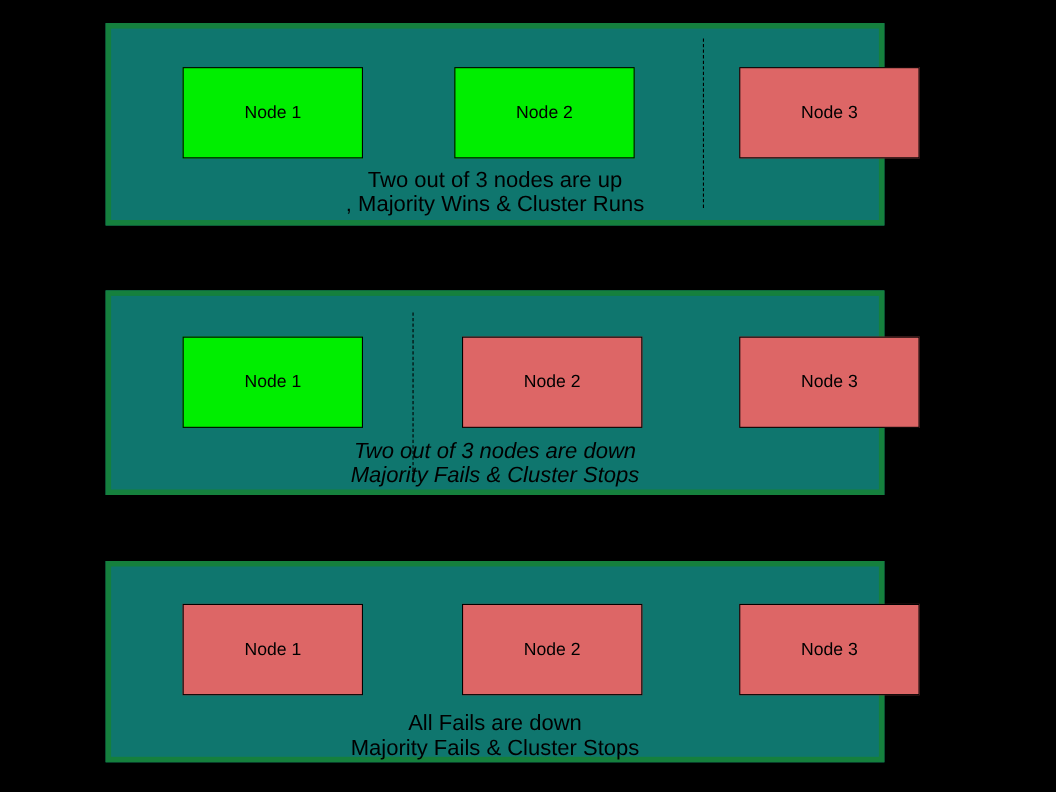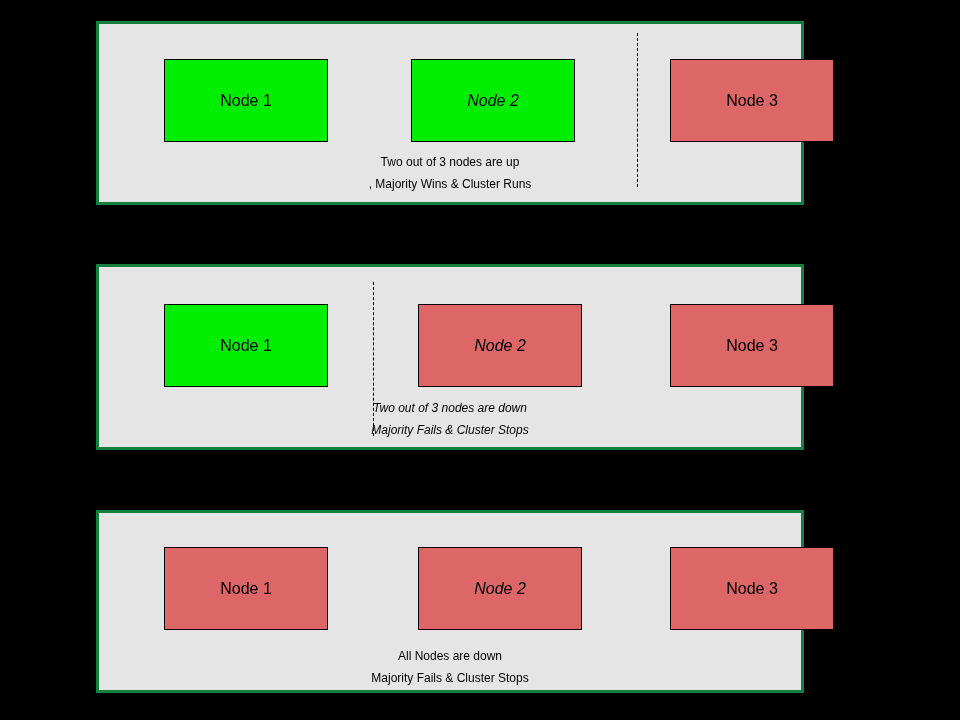--- a/index.html
+++ b/index.html
@@ -7,22 +7,22 @@
     width: 960px; height: 720px;
     position: relative;
     background: #000000;
     font-family: "Liberation Sans", sans-serif;
     overflow: hidden;
   }
   .panel {
     position: absolute;
     left: 96px;
     width: 708px;
-    background: #e5e5e5;
-    border: 3px solid #15803d;
+    background: #0f766e;
+    border: 5px solid #15803d;
     box-sizing: border-box;
   }
   #panel-1 { top: 21px;  height: 184px; }
   #panel-2 { top: 264px; height: 186px; }
   #panel-3 { top: 510px; height: 183px; }
 
   .node {
     position: absolute;
     width: 162px; height: 81px;
     border: 1px solid #000000;
@@ -30,40 +30,40 @@
     align-items: center;
     justify-content: center;
     font-size: 16px;
     color: #000000;
   }
   #panel-1 .node { top: 35px; }
   #panel-2 .node { top: 37px; }
   #panel-3 .node { top: 34px; }
 
   .pos-1 { left: 65px; }
-  .pos-2 { left: 319px; font-style: italic; }
+  .pos-2 { left: 319px; }
   #panel-1 .pos-2 { left: 312px; }
   .pos-3 { left: 571px; text-align: center; }
 
   .status-up   { background: var(--up-color, #00ee00); }
   .status-down { background: var(--down-color, #dd6666); }
 
   .divider {
     position: absolute;
     width: 0;
     border-left: 1px dashed #000000;
   }
   #panel-1 .divider { left: 538px; top: 9px;  height: 154px; }
   #panel-2 .divider { left: 274px; top: 15px; height: 154px; }
 
   .caption {
     position: absolute;
     left: 0; width: 100%;
     text-align: center;
-    font-size: 12px;
+    font-size: 20px;
     line-height: 22px;
     color: #000000;
   }
   #panel-1 .caption { top: 127px; }
   #panel-2 .caption { top: 130px; font-style: italic; }
   #panel-3 .caption { top: 132px; }
 </style>
 </head>
 <body style="background: rgb(0, 0, 0);">
 
@@ -105,16 +105,16 @@
   <div class="node pos-1 status-down">
     <span>Node 1</span>
   </div>
   <div class="node pos-2 status-down">
     <span>Node 2</span>
   </div>
   <div class="node pos-3 status-down">
     <span>Node 3</span>
   </div>
   <div class="caption">
-    <div>All Nodes are down</div>
+    <div>All Fails are down</div>
     <div>Majority Fails &amp; Cluster Stops</div>
   </div>
 </section>
 
 </body></html>

